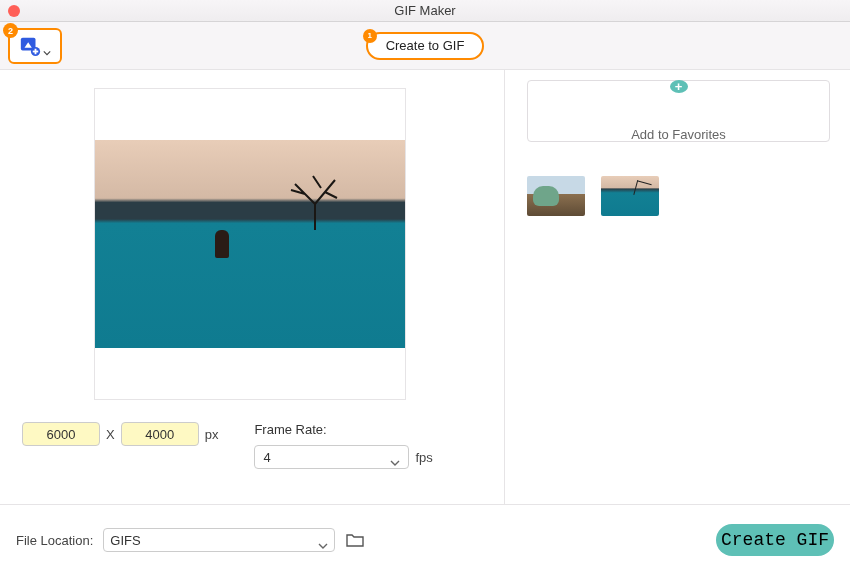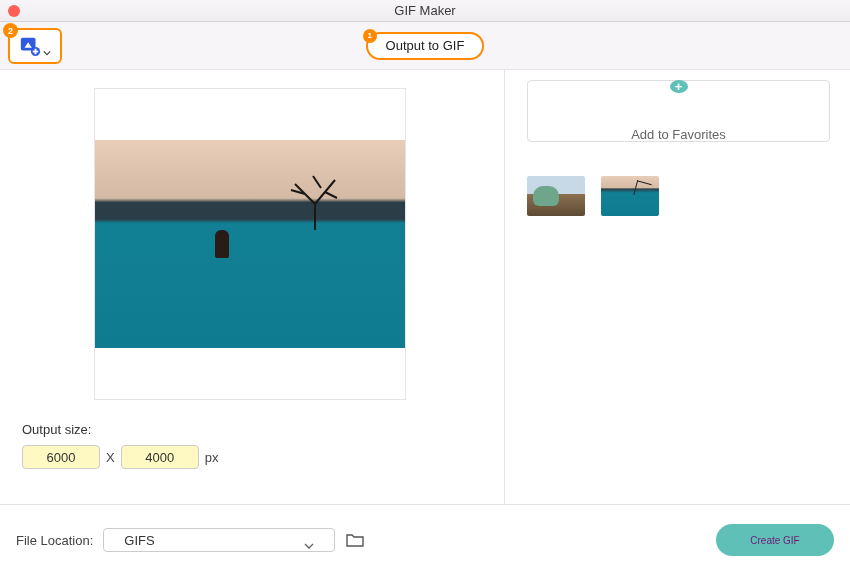--- a/index.html
+++ b/index.html
@@ -298,39 +298,40 @@
     }
     .loc-select {
       width: 232px;
       height: 24px;
       border: 1px solid #ccc;
       border-radius: 4px;
       background: #fff;
       display: flex;
       align-items: center;
       justify-content: space-between;
-      padding: 0 20px;
+      padding: 0 6px;
       font-size: 13px;
       color: #333;
     }
     .folder-btn {
       width: 20px;
       height: 20px;
     }
     .create-btn {
       margin-left: auto;
       width: 118px;
       height: 32px;
       border-radius: 16px;
       background: #5ec0b6;
-      color: #701a75;
-      font-size: 10px;
-      display: flex;
-      align-items: center;
-      justify-content: center;
+      color: #000000;
+      font-size: 18px;
+      display: flex;
+      align-items: center;
+      justify-content: center;
+      font-family: Liberation Mono, monospace;
     }
   </style>
 </head>
 <body>
 
 <div class="titlebar">
   <div class="traffic-dot"></div>
   <div class="title-text">GIF Maker</div>
 </div>
 
@@ -349,47 +350,60 @@
     <span class="upload-chevron">
       <svg viewBox="0 0 10 6" width="8" height="6">
           <path d="M1 1l4 4 4-4" stroke="#444" stroke-width="1.4" fill="none"></path>
         </svg>
     </span>
   </div>
 
   <div class="mode-toggle">
     <div class="mode-btn active">
       <span class="mode-badge">1</span>
-      <span>Output to GIF</span>
+      <span>Create to GIF</span>
     </div>
   </div>
 </div>
 
 <div class="main">
   <div class="left-pane">
     <div class="preview-frame">
       <div class="preview-img">
         <svg class="tree" viewBox="0 0 60 60">
           <path d="M30 60 L30 34 M30 34 L10 14 M30 34 L50 10 M40 22 L52 28 M20 24 L6 20 M36 18 L28 6" stroke="#1a1714" stroke-width="2" fill="none"></path>
         </svg>
         <div class="person"></div>
       </div>
     </div>
 
     <div class="controls-row">
       <div class="control-group">
-        <div class="control-label">Output size:</div>
         <div class="size-inputs">
           <input class="num-input" value="6000" style="">
           <span class="x-sep">X</span>
           <input class="num-input" value="4000" style="">
           <span class="unit">px</span>
         </div>
       </div>
 
+      <div class="control-group">
+        <div class="control-label">Frame Rate:</div>
+        <div class="size-inputs">
+          <div class="fps-select">
+            <span>4</span>
+            <span class="chev-down">
+              <svg viewBox="0 0 10 6" width="10" height="6">
+                  <path d="M1 1l4 4 4-4" stroke="#666" stroke-width="1.4" fill="none"></path>
+                </svg>
+            </span>
+          </div>
+          <span class="unit">fps</span>
+        </div>
+      </div>
     </div>
   </div>
 
   <div class="right-pane">
     <div class="fav-box">
       <div class="plus-circle">+</div>
       <div class="fav-label">Add to Favorites</div>
     </div>
     <div class="thumbs">
       <div class="thumb car"></div>

